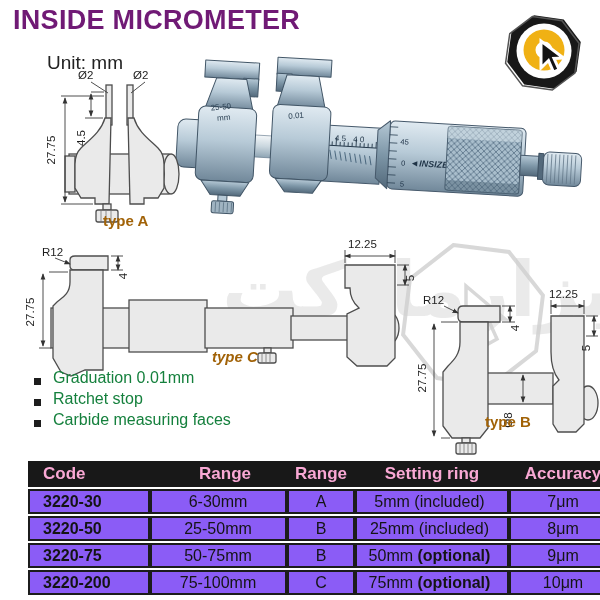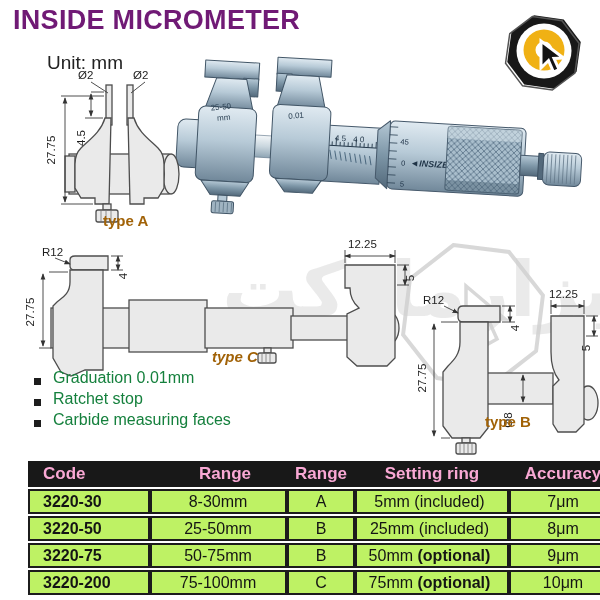--- a/index.html
+++ b/index.html
@@ -18,21 +18,21 @@
   .wm-logo{left:398px;top:240px;opacity:.8;}
   
   .features{left:34px;top:369px;list-style:none;margin:0;padding:0;}
   .features li{display:flex;align-items:center;margin-bottom:3px;font-size:16px;color:#15803d;line-height:18px;}
   .sq{width:7px;height:7px;background:#1d1d1d;margin:6px 12px 0 0;flex:0 0 auto;}
   
   table.spec{position:absolute;left:28px;top:459px;width:543px;table-layout:fixed;
              border-collapse:separate;border-spacing:0 2px;}
   table.spec th{background:#181818;color:#f9a8d4;font-size:17px;font-weight:bold;
                 border:2px solid #181818;height:19px;padding:1px 0;}
-  table.spec td{background:#bef264;color:#141414;font-size:16px;border:2px solid #1c1c1c;
+  table.spec td{background:#8b5cf6;color:#141414;font-size:16px;border:2px solid #1c1c1c;
                 height:19px;padding:1px 14px;}
   .c0{width:105px;text-align:left;padding-left:13px !important;}
   .c1{width:120px;text-align:center;padding-left:13px !important;}
   .c2{width:64px;text-align:center;}
   .c3{width:150px;text-align:center;padding-left:9px !important;}
   .c4{width:104px;text-align:center;}
   th.c3{text-align:center;padding-left:0 !important;}
   td.c0{font-weight:bold;}
   svg text{font-family:"Liberation Sans","DejaVu Sans",sans-serif;}
   .dimtxt{font-size:11.5px;fill:#1d1d1d;}
@@ -274,21 +274,21 @@
           <th class="c0">Code</th>
           <th class="c1">Range</th>
           <th class="c2">Range</th>
           <th class="c3">Setting ring</th>
           <th class="c4">Accuracy</th>
         </tr>
       </thead>
     <tbody>
         <tr>
           <td class="c0">3220-30</td>
-          <td class="c1">8-30mm</td>
+          <td class="c1">6-30mm</td>
           <td class="c2">A</td>
           <td class="c3">5mm (included)</td>
           <td class="c4">7μm</td>
         </tr>
         <tr>
           <td class="c0">3220-50</td>
           <td class="c1">25-50mm</td>
           <td class="c2">B</td>
           <td class="c3">25mm (included)</td>
           <td class="c4">8μm</td>

